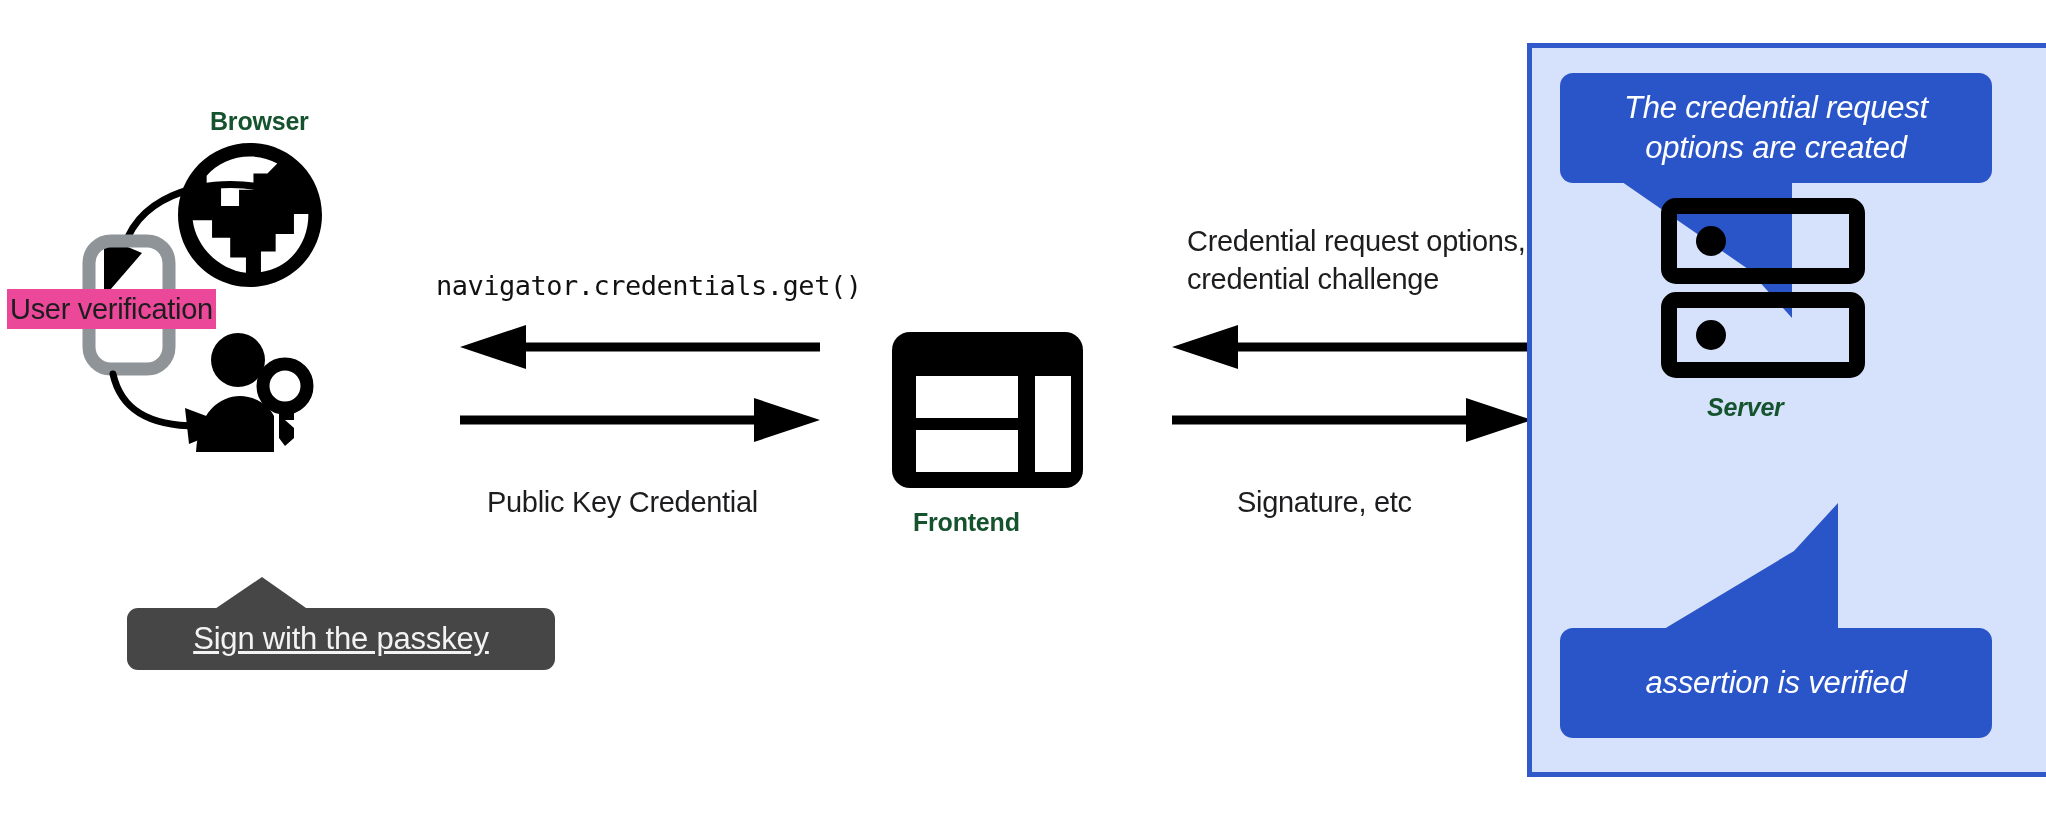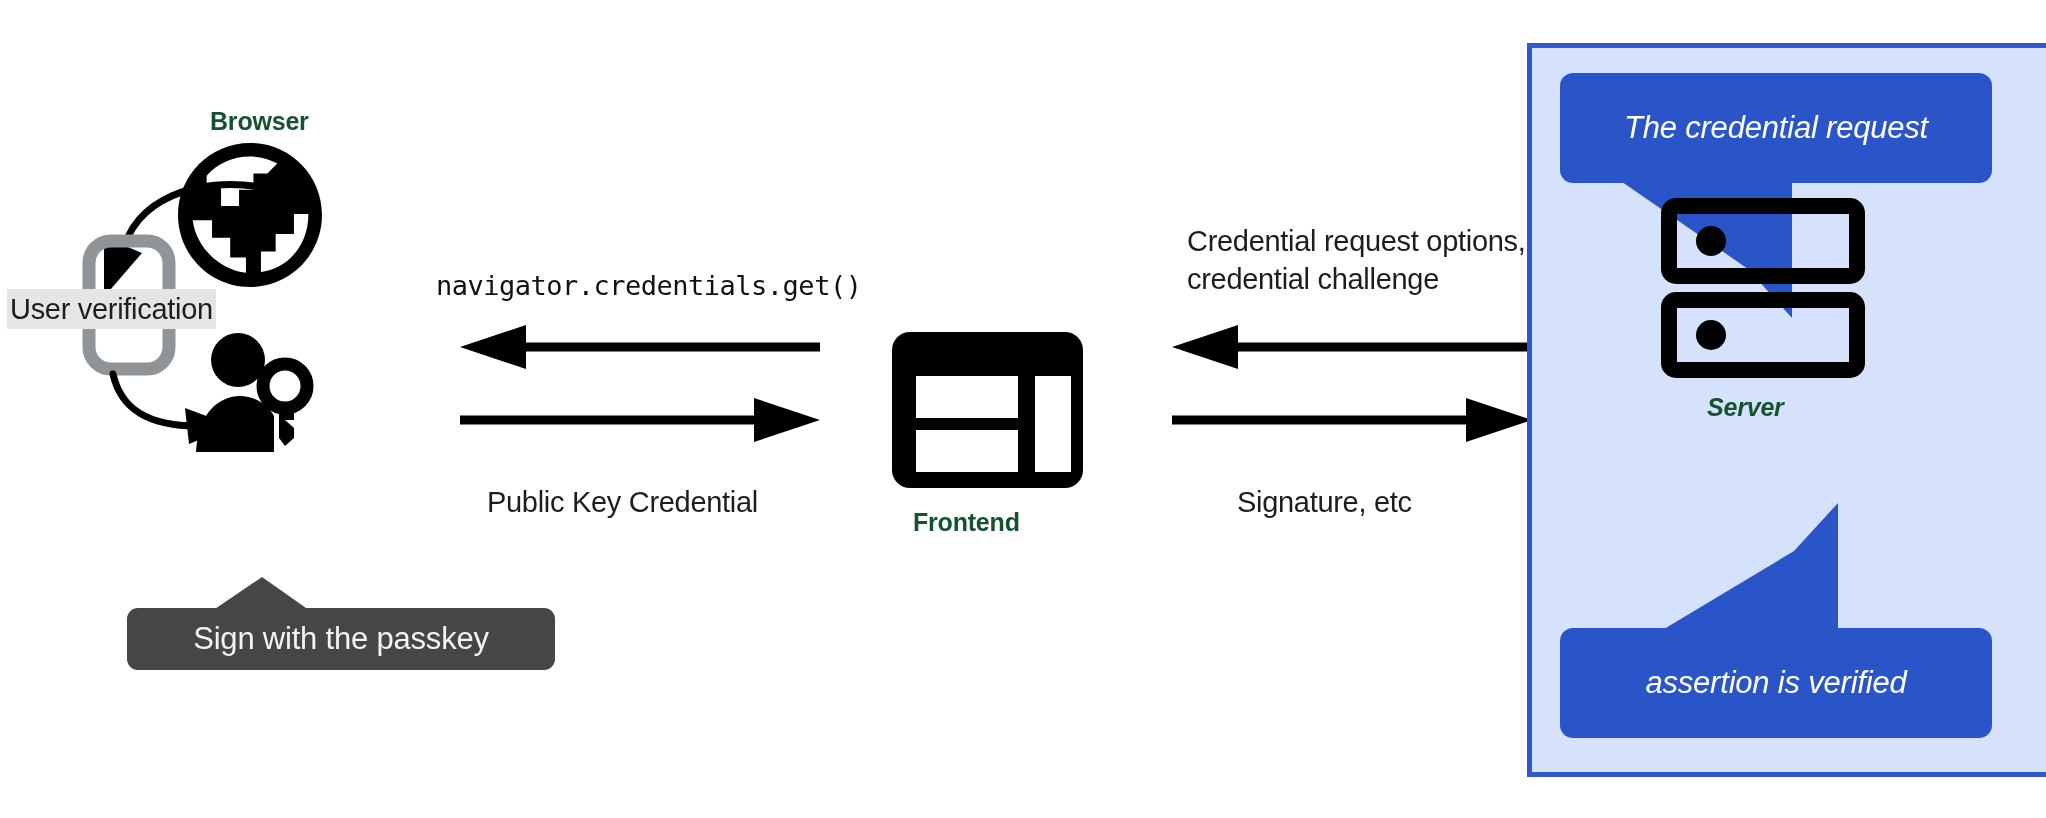--- a/index.html
+++ b/index.html
@@ -72,20 +72,21 @@
     font-family: "Liberation Sans", sans-serif;
     font-size: 31px;
     font-weight: 400;
     letter-spacing: -0.2px;
     text-align: center;
     display: flex;
     align-items: center;
     justify-content: center;
     padding: 8px 15px;
     box-sizing: border-box;
+    text-decoration: underline;
   }
 
   
   #server-panel {
     background: #d6e2fb;
     border: 5px solid #3059ca;
     box-sizing: border-box;
   }
 
   svg { display: block; overflow: visible; }
@@ -114,21 +115,21 @@
     </svg>
   </div>
 
   <div class="abs" style="left:83px; top:235px; width:92px; height:140px;">
     <svg width="92" height="140" viewBox="0 0 92 140" aria-hidden="true">
       <rect x="6" y="6" width="80" height="128" rx="22" ry="22" fill="none" stroke="#8e9498" stroke-width="13"></rect>
       <rect x="33" y="107" width="27" height="8" rx="3" fill="#ffffff"></rect>
     </svg>
   </div>
 
-  <div class="abs label-plain" style="left:7px; top:289px; background:#e5e5e5; padding:1px 3px;">User verification</div>
+  <div class="abs label-plain" style="left:7px; top:289px; background:#ec4899; padding:1px 3px;">User verification</div>
 
   <div class="abs" style="left:105px; top:370px; width:130px; height:75px;">
     <svg width="130" height="75" viewBox="0 0 130 75" aria-hidden="true">
       <path d="M8 4 C 16 40, 44 56, 92 56" stroke="#000" stroke-width="7" fill="none" stroke-linecap="round"></path>
       <path d="M128 56 L 80 38 L 84 74 Z" fill="#000"></path>
     </svg>
   </div>
 
   <div class="abs" style="left:190px; top:330px; width:125px; height:130px;">
     <svg width="125" height="130" viewBox="0 0 125 130" aria-hidden="true">
@@ -200,20 +201,21 @@
 
     <div class="abs" style="left:78px; top:125px; width:200px; height:145px;">
       <svg width="200" height="145" viewBox="0 0 200 145" aria-hidden="true">
         <path d="M2 2 L 182 2 L 182 145 L 138 96 Z" fill="#2a55c8"></path>
       </svg>
     </div>
 
     <div class="abs callout-blue" style="left:28px; top:25px; width:432px; height:110px;">
       <div>
         <div>The credential request</div>
+        <div>options are created</div>
       </div>
     </div>
 
     <div class="abs" style="left:131px; top:152px; width:200px; height:180px;">
       <svg width="200" height="180" viewBox="0 0 200 180" aria-hidden="true">
         <rect x="6" y="6" width="188" height="70" rx="7" ry="7" fill="none" stroke="#000" stroke-width="16"></rect>
         <circle cx="48" cy="41" r="15" fill="#000"></circle>
         <rect x="6" y="100" width="188" height="70" rx="7" ry="7" fill="none" stroke="#000" stroke-width="16"></rect>
         <circle cx="48" cy="135" r="15" fill="#000"></circle>
       </svg>

